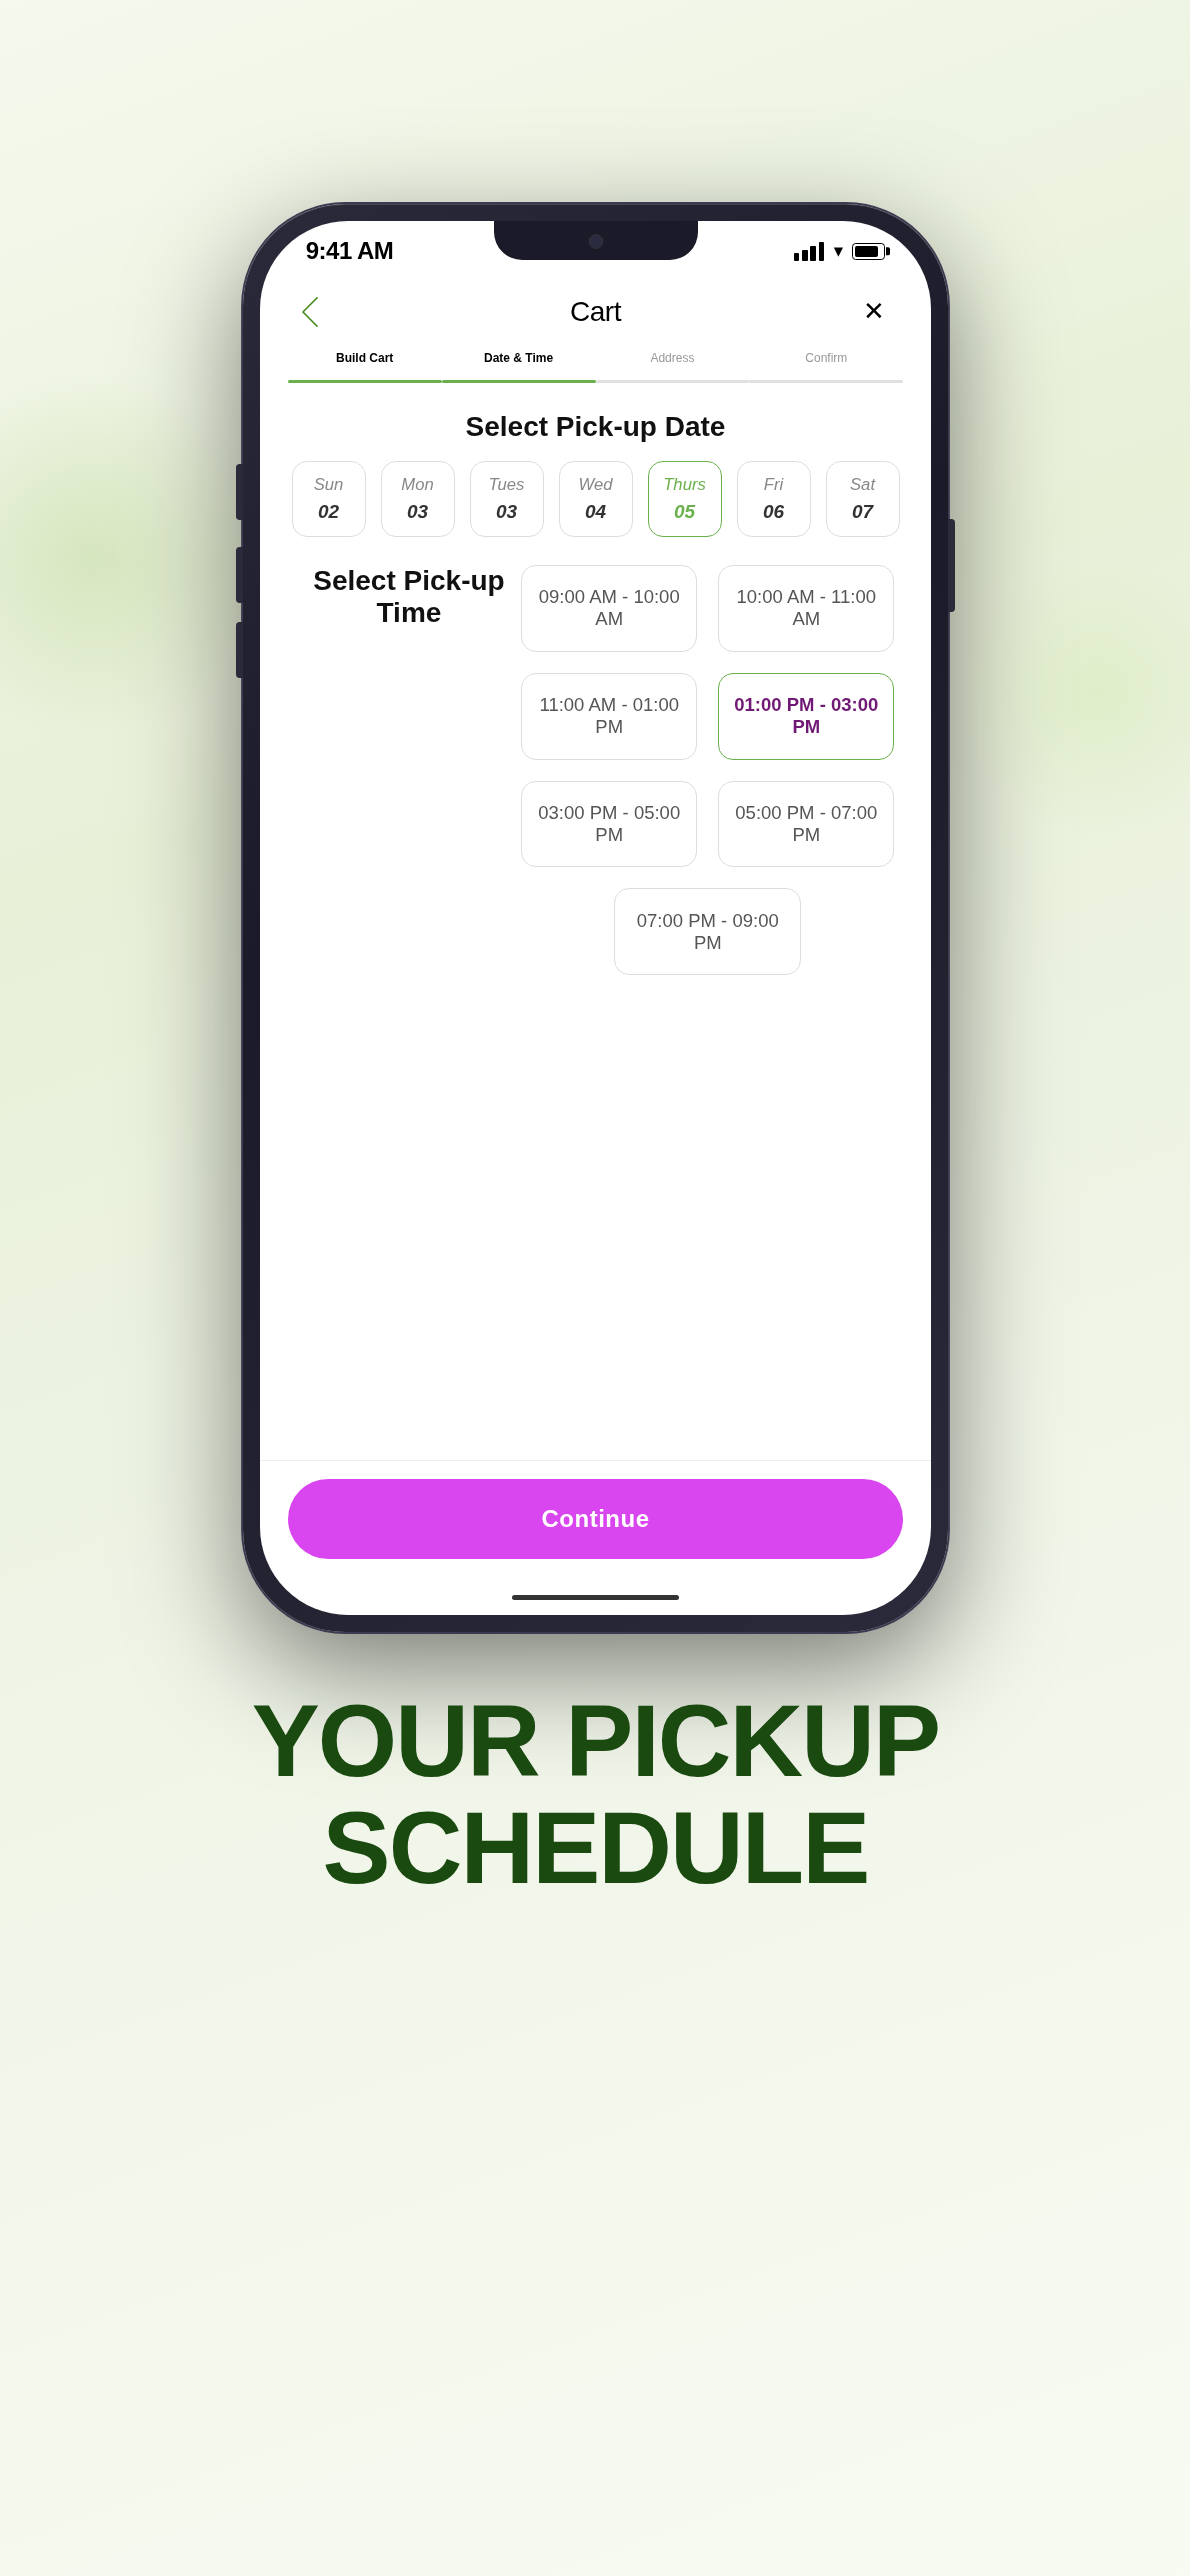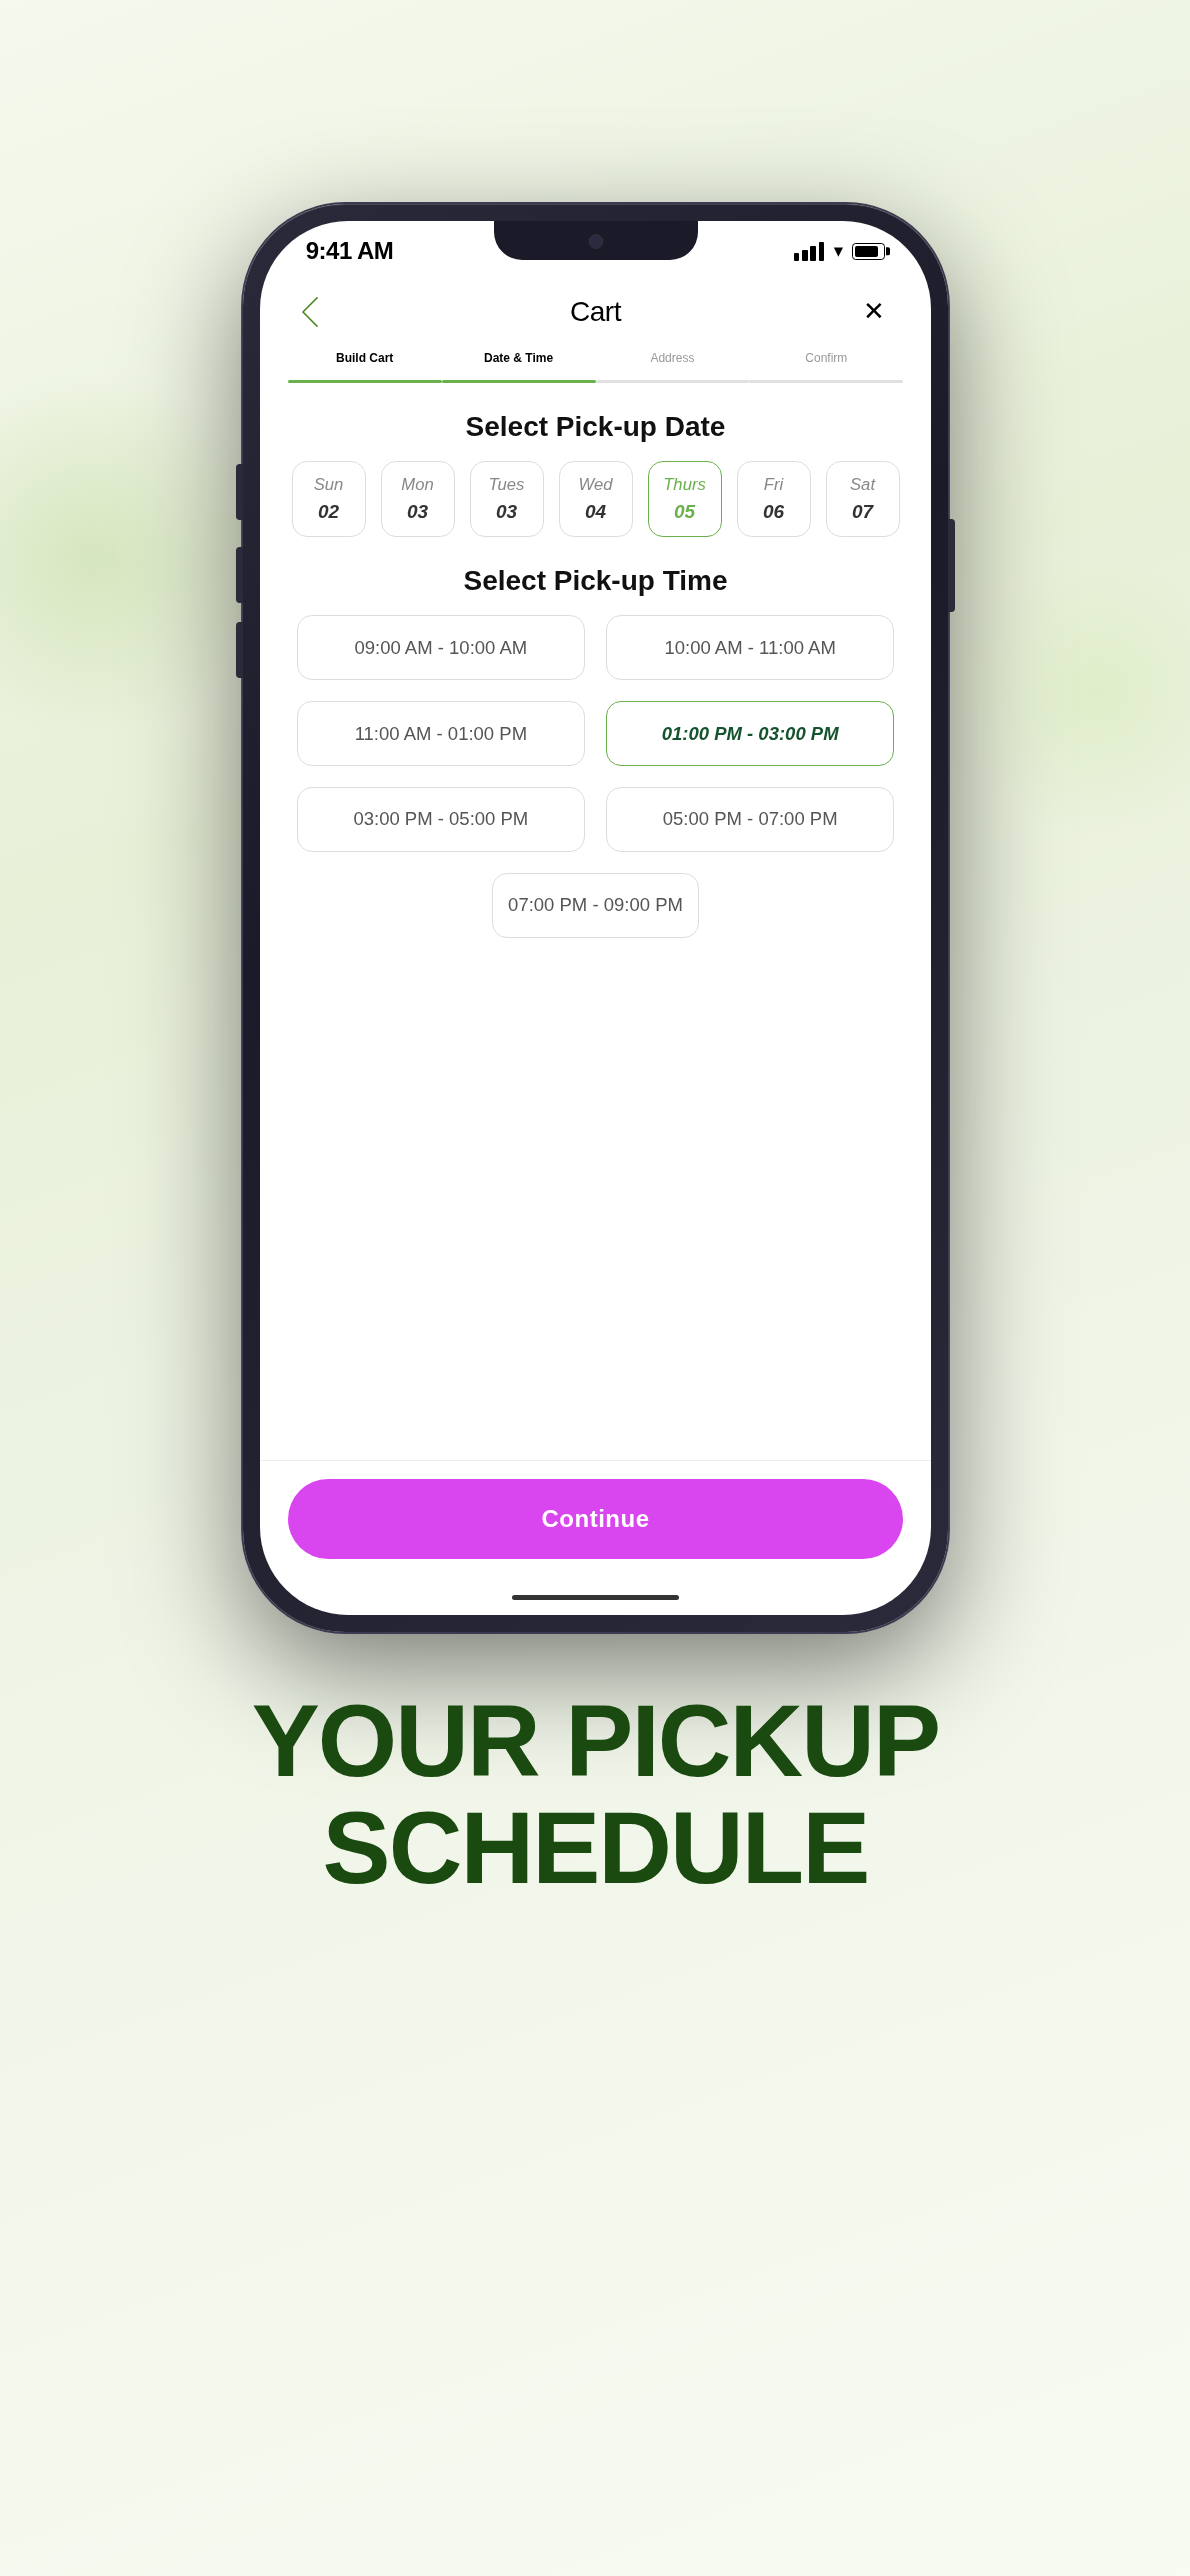--- a/index.html
+++ b/index.html
@@ -349,44 +349,43 @@
     .date-cell.selected .day-name {
       color: #6ab04c;
     }
     .date-cell.selected .day-num {
       color: #6ab04c;
     }
 
     
     .time-picker {
       display: flex;
-      flex-direction: column;
+      flex-direction: row;
     }
 
     .time-grid {
       display: grid;
       grid-template-columns: 1fr 1fr;
       gap: 21px;
     }
 
     .time-slot {
       border: 1.4px solid #ddd;
       border-radius: 15px;
       padding: 20.4px 15px;
       text-align: center;
       cursor: pointer;
       font-size: 18.5px;
       color: #555;
     }
 
     .time-slot.selected {
       border: 1.9px solid #6ab04c;
-      color: #14532d;
+      color: #701a75;
       font-weight: 600;
-      font-style: italic;
     }
 
     .time-slot.full-width {
       grid-column: 1 / -1;
       max-width: 50%;
       margin: 0 auto;
     }
 
     
     .continue-btn-area {

